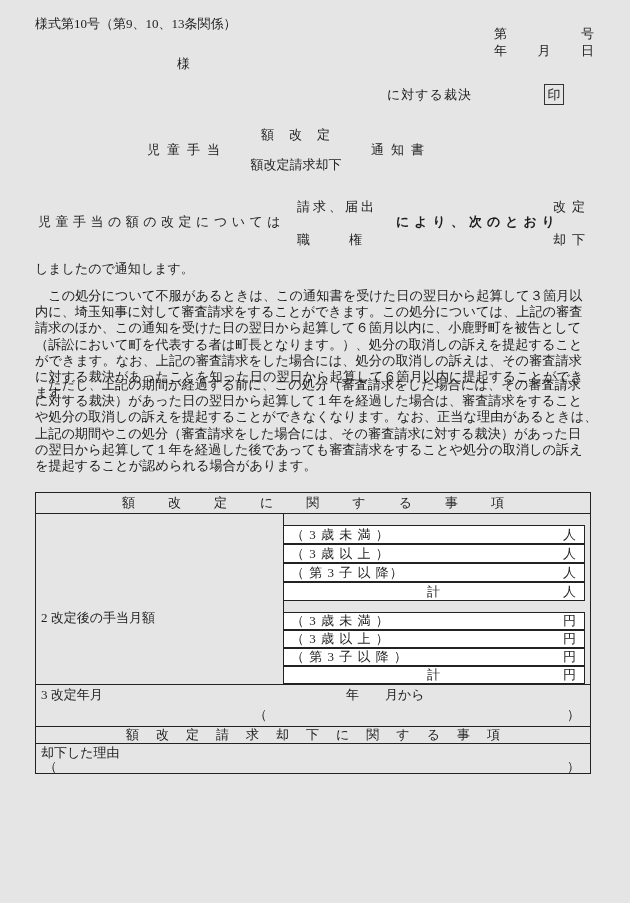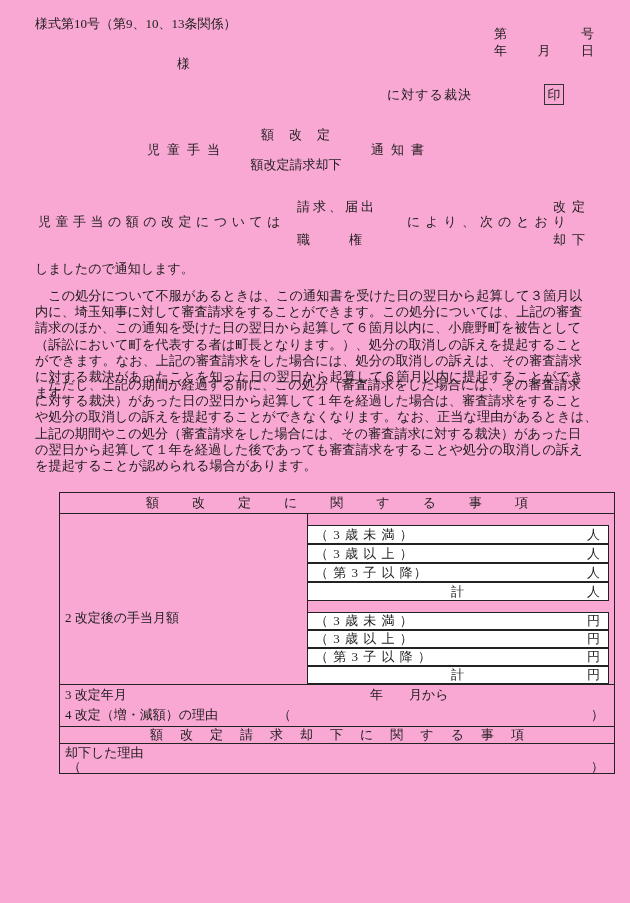--- a/index.html
+++ b/index.html
@@ -1,20 +1,20 @@
 <!DOCTYPE html>
 <html><head>
 <meta charset="utf-8">
 <style>
   * { margin:0; padding:0; box-sizing:border-box; }
   html,body { background:#ffffff; }
   .page {
     position:relative;
     width:630px; height:903px;
-    background:#f9a8d4;
+    background:#e5e5e5;
     font-family:"Liberation Serif","DejaVu Serif",serif;
     font-size:13px;
     color:#1c1c1c;
     overflow:hidden;
   }
   .abs { position:absolute; white-space:nowrap; }
 
   
   .form-number { left:35px; top:15px; }
   .docno-line { left:494px; top:25px; width:100px; display:flex; justify-content:space-between; }
@@ -30,38 +30,37 @@
   
   .title-opt-top    { left:240px; top:126px; width:112px; text-align:center; letter-spacing:1px; }
   .title-left       { left:147px; top:141px; letter-spacing:7px; }
   .title-right      { left:371px; top:141px; letter-spacing:7px;font-family:Liberation Mono, monospace; }
   .title-opt-bottom { left:240px; top:156px; width:112px; text-align:center; }
 
   
   .intro-lead       { left:38px;  top:213px; letter-spacing:4.5px; }
   .intro-opt1-top   { left:297px; top:198px; letter-spacing:3px; }
   .intro-opt1-bot   { left:297px; top:231px; }
-  .intro-middle     { left:407px; top:213px; letter-spacing:5px; }
+  .intro-middle     { left:396px; top:213px; letter-spacing:5px;font-weight:bold; }
   .intro-opt2-top   { left:553px; top:198px; letter-spacing:6px; }
   .intro-opt2-bot   { left:553px; top:231px; letter-spacing:6px; }
   .intro-close      { left:35px;  top:260px; }
 
   
   .notice {
     position:absolute; left:35px; top:288px; width:570px;
     font-size:13.2px; line-height:16.2px;
     white-space:pre-line;
   }
   .notice.p2 { top:377px; }
 
   
   .sheet {
     position:absolute; left:35px; top:492px; width:556px;
     border:1px solid #222;
-    margin-left:24px;
   }
   .t-header {
     height:21px; line-height:20px; border-bottom:1px solid #222;
     text-align:center; letter-spacing:33px; text-indent:33px;
     overflow:hidden; white-space:nowrap;
   }
   .t-header.second {
     height:18px; line-height:16px;
     border-top:1px solid #222; border-bottom:1px solid #222;
     letter-spacing:17px; text-indent:17px;
@@ -195,21 +194,20 @@
         <span class="unit">円</span>
       </div>
     </div>
 
     <div class="t-row3">
       <span class="abs rl">3 改定年月</span>
       <span class="abs rv">年　　月から</span>
     </div>
 
     <div class="t-row4">
-      <span class="abs rl">4 改定（増・減額）の理由</span>
       <span class="abs po">（</span>
       <span class="pc">）</span>
     </div>
 
     <div class="t-header second">額改定請求却下に関する事項</div>
 
     <div class="t-reject">
       <span class="abs rl">却下した理由</span>
       <span class="abs po">（</span>
       <span class="pc">）</span>

